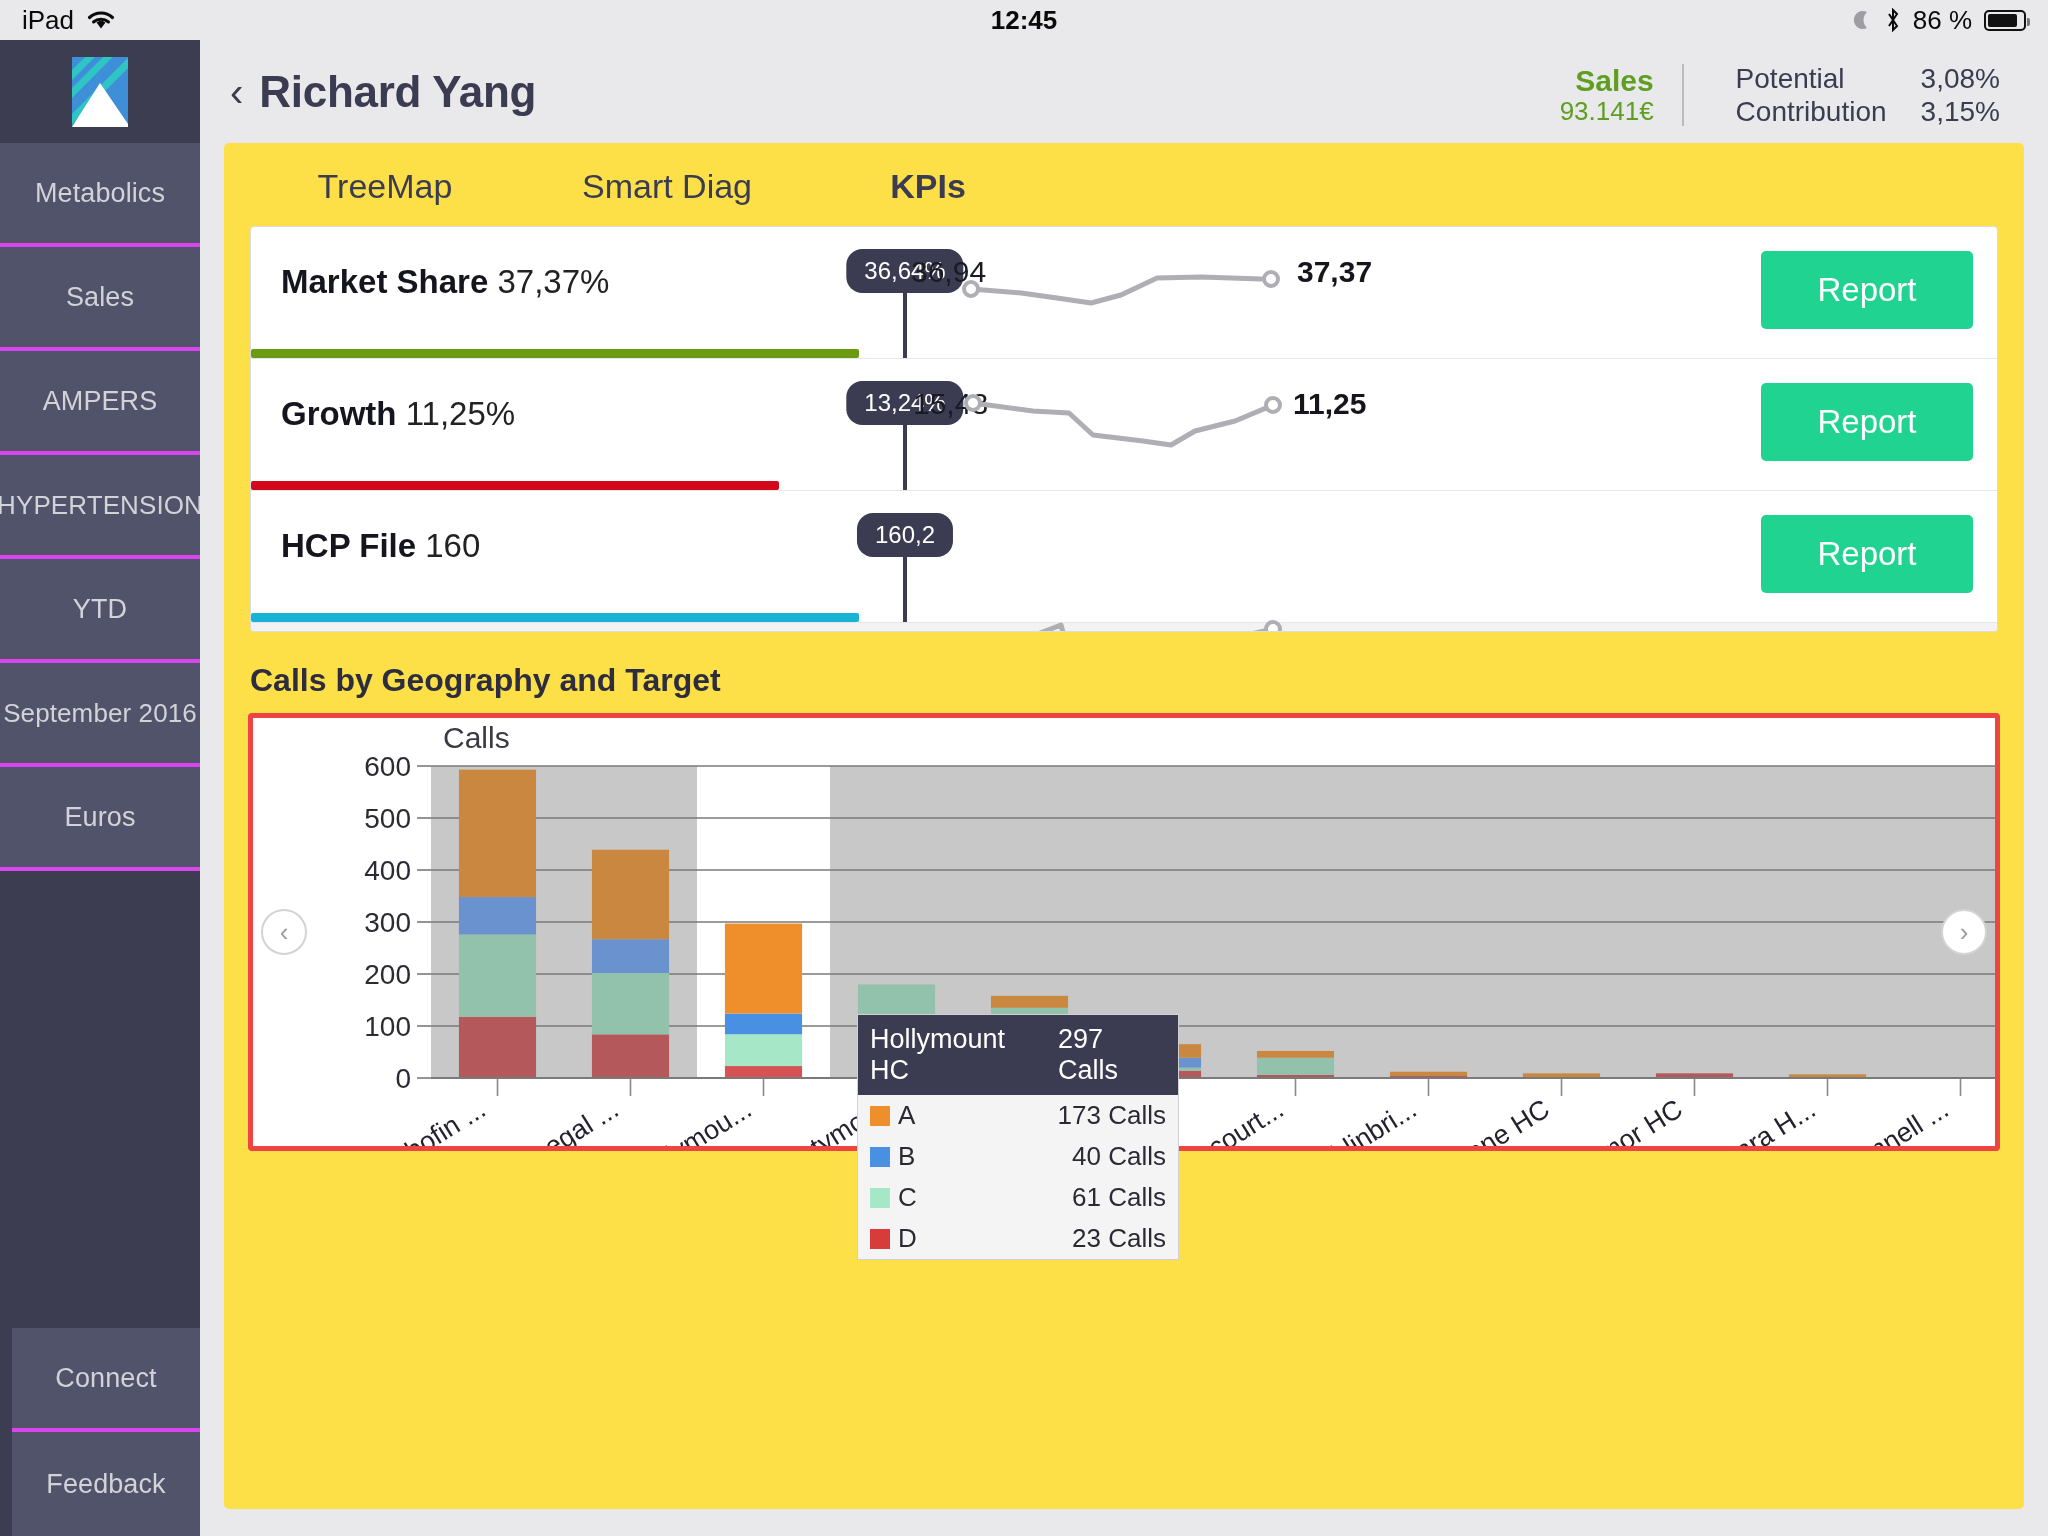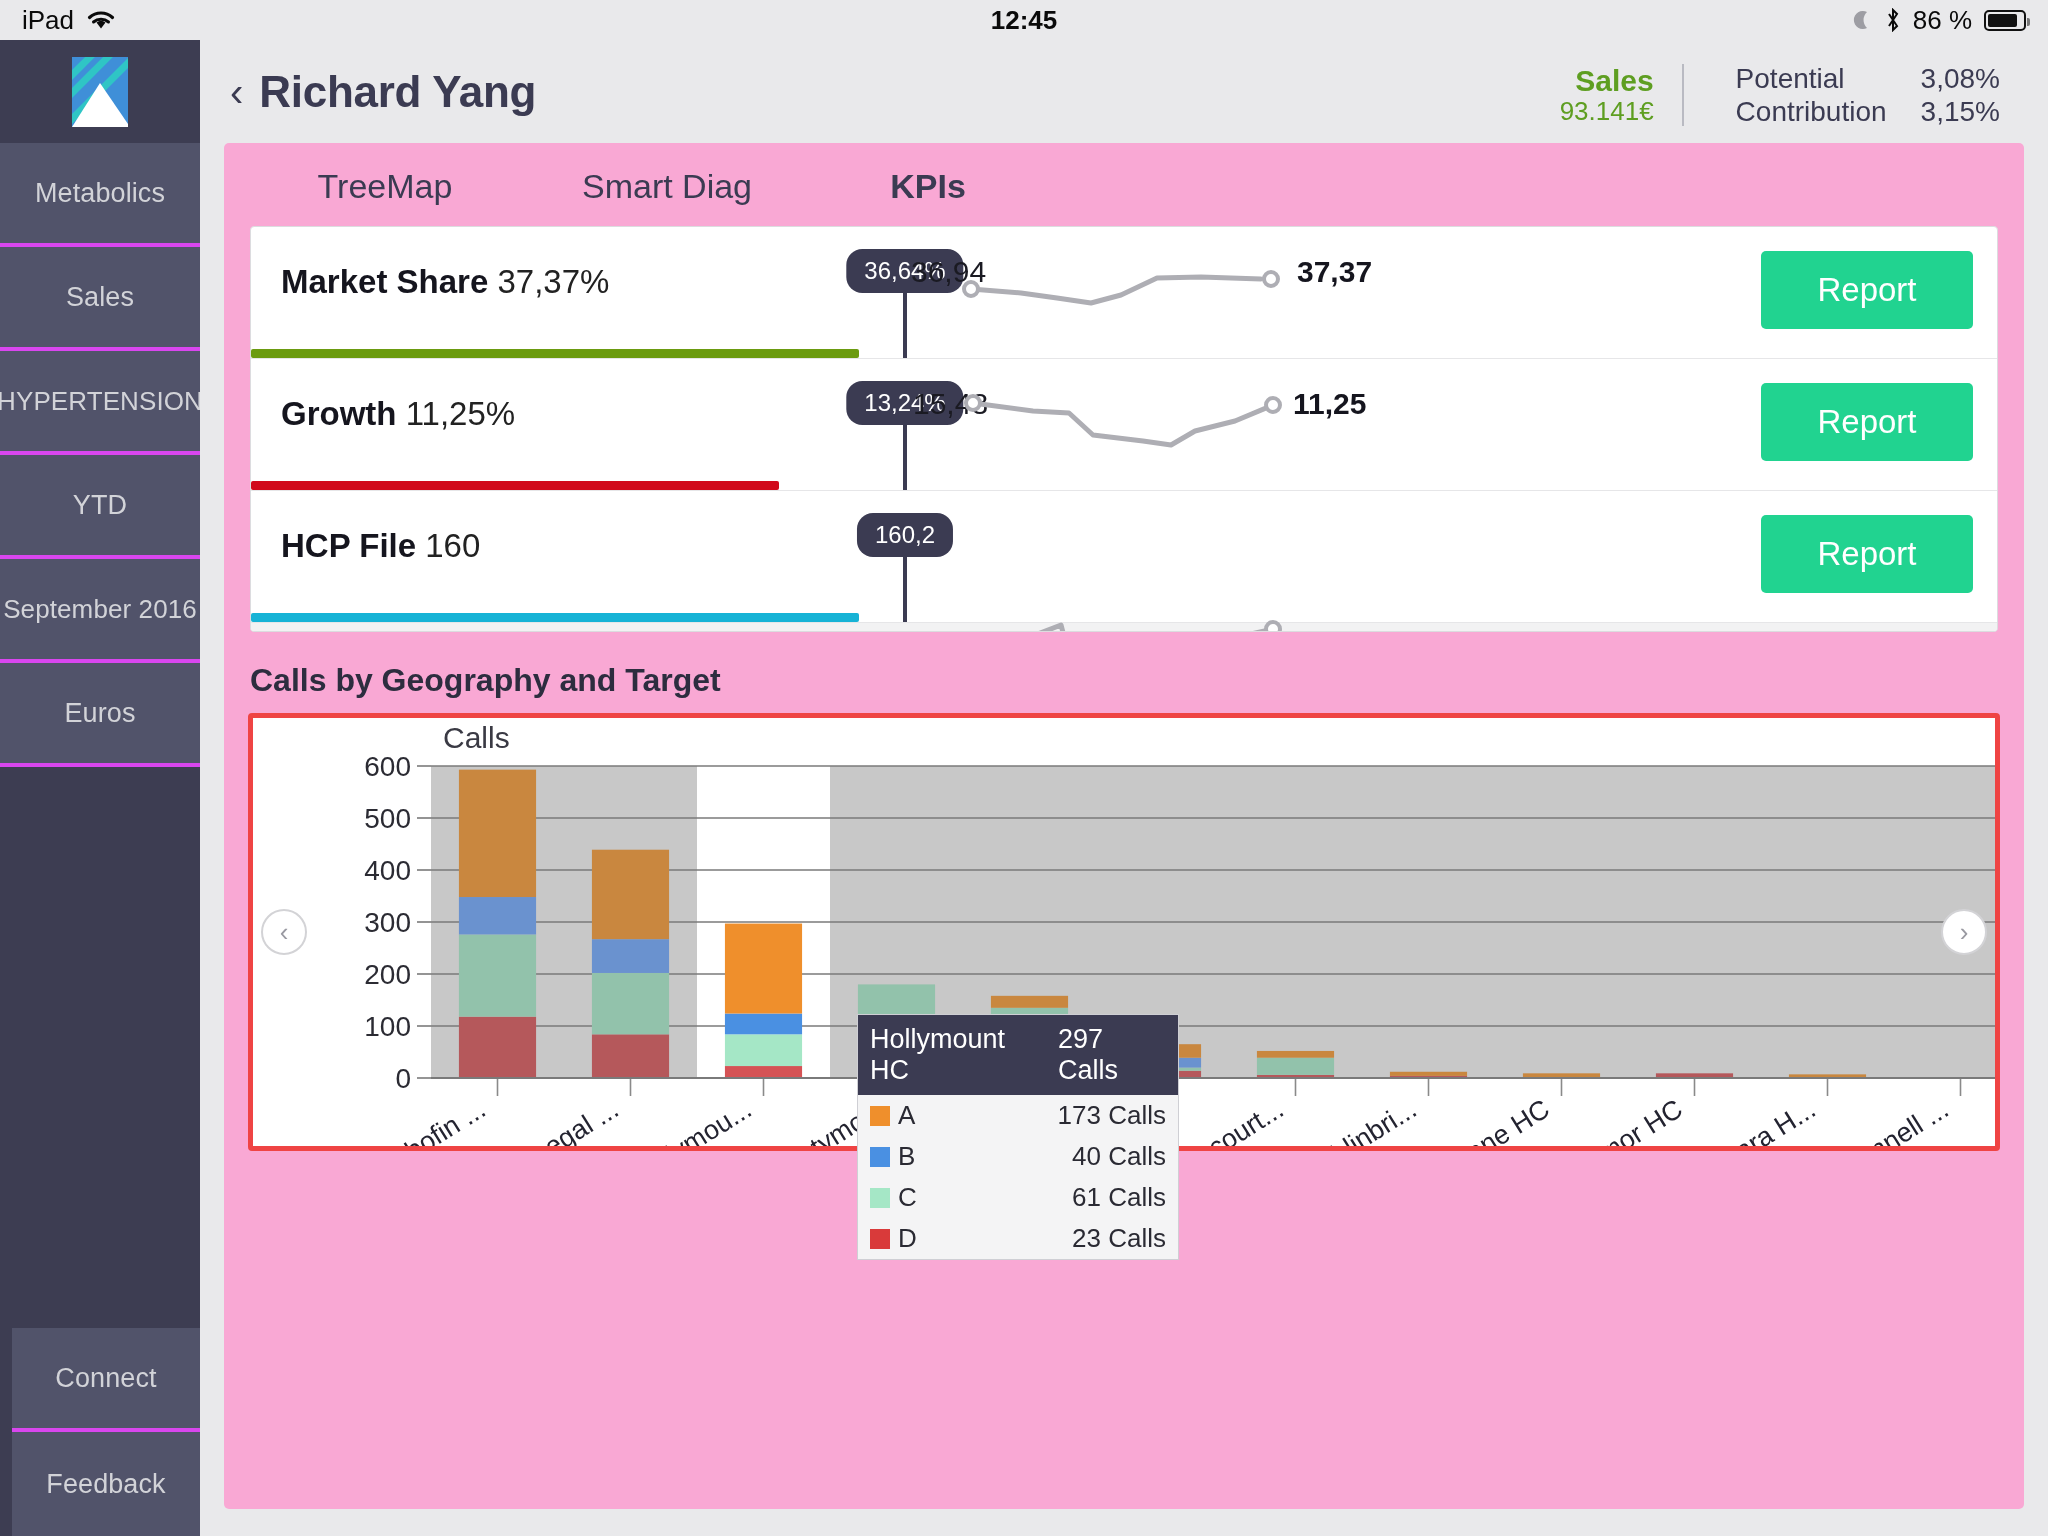--- a/index.html
+++ b/index.html
@@ -48,21 +48,21 @@
   .kh-sales { text-align:right; color:#5e9e21; padding-right: 28px;}
   .kh-sales .l { font-size: 30px; font-weight: bold; line-height: 1.12;}
   .kh-sales .v { font-size: 26px; line-height: 1.12;}
   .kh-div { width: 2px; height: 62px; background:#b9bac2;}
   .kh-metrics { padding-left: 32px; font-size:28px; color:#3b3b52;}
   .kh-row { display:flex; align-items:baseline; line-height:1.18;}
   .kh-row .lbl { font-weight: normal; margin-left: 20px; }
   .kh-row .val { margin-left: auto; padding-left: 34px;}
 
   .panel {
-    background: #f9a8d4; border-radius: 5px; margin: 0 24px;
+    background: #fde047; border-radius: 5px; margin: 0 24px;
     position: relative;
   }
 
   
   .tabs { display:flex; padding: 24px 0 20px 0; }
   .tab {
     font-size: 34px; color:#3b3b52; padding: 0 0; margin-right: 0;
     text-align:center;
   }
   .tab.t1 { width: 250px; margin-left: 36px;}
@@ -165,20 +165,23 @@
         <polygon points="36,30 66,74 8,74" fill="#ffffff"></polygon>
         <rect x="8" y="4" width="56" height="70" fill="none"></rect>
       </g>
     </svg>
   </div>
   <div class="nav-item">
     <span>Metabolics</span>
   </div>
   <div class="nav-item">
     <span>Sales</span>
+  </div>
+  <div class="nav-item">
+    <span>AMPERS</span>
   </div>
   <div class="nav-item wide">
     <span>HYPERTENSION</span>
   </div>
   <div class="nav-item">
     <span>YTD</span>
   </div>
   <div class="nav-item wide">
     <span>September 2016</span>
   </div>

